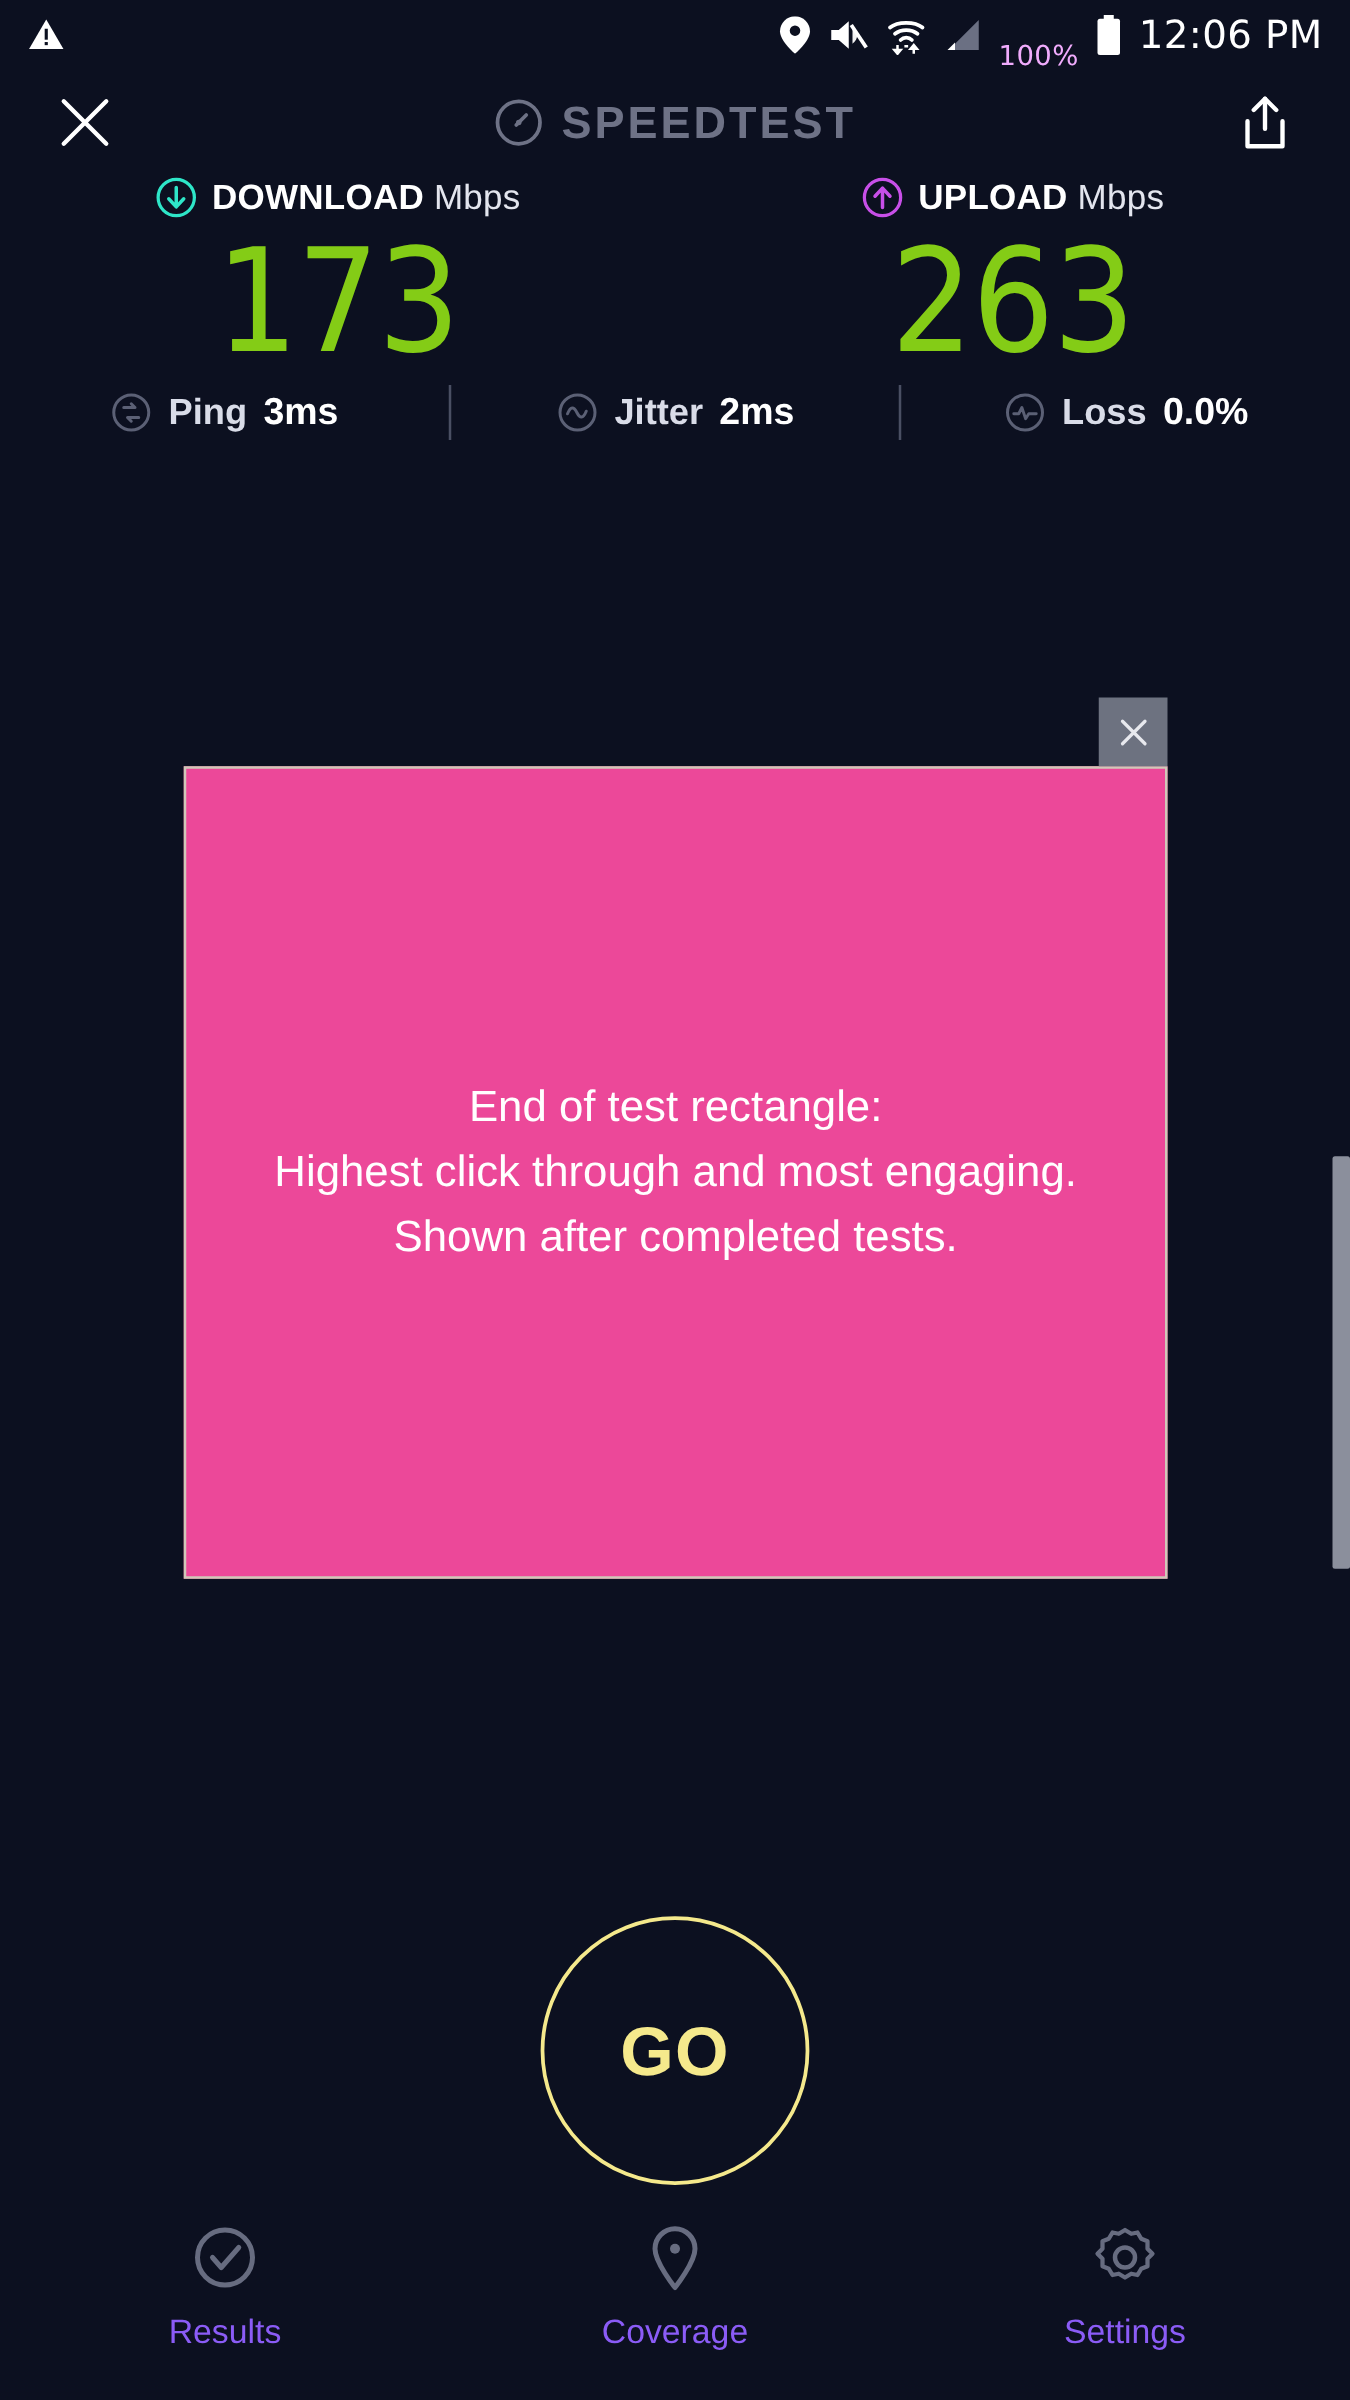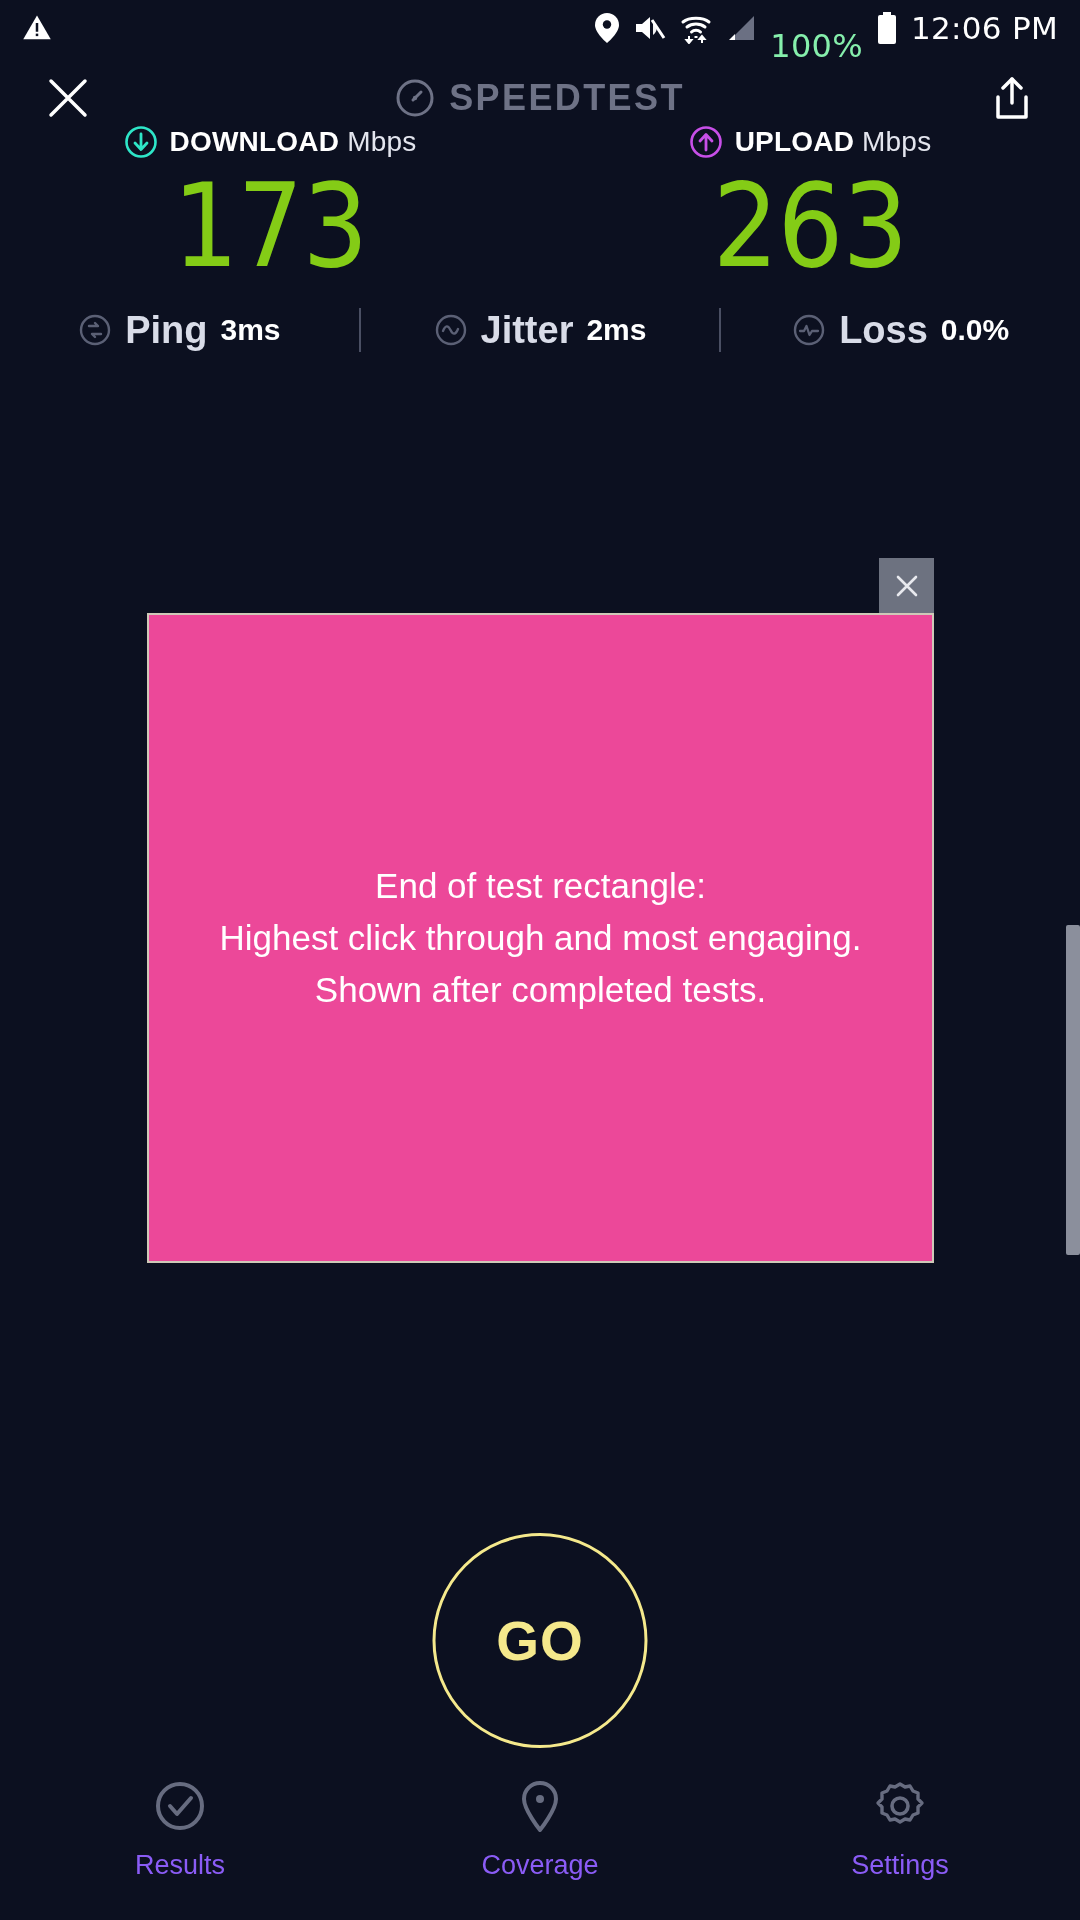--- a/index.html
+++ b/index.html
@@ -16,21 +16,21 @@
     position:absolute; top:0; left:0; width:1080px; height:56px;
     display:flex; align-items:center; padding:0 22px;
   }
   .sb-left { display:flex; align-items:center; gap:10px; }
   .sb-right { margin-left:auto; display:flex; align-items:center; gap:14px; }
   .sb-time {
     color:#FFFFFF; font-size:31px; letter-spacing:0.3px;
     font-family:"DejaVu Sans", sans-serif; font-weight:400;
   }
   .sb-batt-pct {
-    color:#86efac; font-size:32px; letter-spacing:0.3px;
+    color:#f0abfc; font-size:22px; letter-spacing:0.3px;
     font-family:"DejaVu Sans", sans-serif;
     margin-top:35px;
   }
 
   
   .header {
     position:absolute; top:56px; left:0; width:1080px; height:84px;
     display:flex; align-items:center; padding:0 40px;
   }
   .hdr-close { width:56px; height:56px; display:flex; align-items:center; justify-content:center; cursor:pointer; }
@@ -39,39 +39,39 @@
     display:flex; align-items:center; justify-content:center; gap:14px;
     pointer-events:none;
   }
   .hdr-brand-text {
     color:#6E7286; font-size:36px; font-weight:700;
     letter-spacing:2.4px;
   }
   .hdr-share { margin-left:auto; width:56px; height:56px; display:flex; align-items:center; justify-content:center; cursor:pointer; }
 
   
-  .results { position:absolute; top:125px; left:0; width:1080px; }
+  .results { position:absolute; top:141px; left:0; width:1080px; }
   .dl-ul-row { display:flex; width:1080px; }
   .metric-col { width:50%; display:flex; flex-direction:column; align-items:center; }
   .metric-head { display:flex; align-items:center; gap:12px; }
   .metric-label { font-size:28px; font-weight:700; color:#FFFFFF; letter-spacing:0.2px; }
   .metric-label .unit { font-weight:400; color:#E3E5EE; }
   .metric-value {
     font-size:115px; line-height:1.0; font-weight:300; color:#84cc16;
     font-family:"DejaVu Sans Condensed","Liberation Sans", sans-serif;
     letter-spacing:-1px; margin-top:10px;
   }
 
   
   .pjl-row {
     position:absolute; top:300px; left:0; width:1080px; height:60px;
     display:flex; align-items:center;
   }
   .pjl-item { flex:1; display:flex; align-items:center; justify-content:center; gap:13px; }
-  .pjl-name { font-size:38px; font-weight:700; color:#D9DCE8; }
+  .pjl-name { font-size:29px; font-weight:700; color:#D9DCE8; }
   .pjl-val  { font-size:30px; font-weight:700; color:#FFFFFF; }
   .pjl-sep { width:2px; height:44px; background:#4A4F63; }
 
   
   .ad-wrap { position:absolute; left:147px; top:613px; width:787px; }
   .ad-close {
     position:absolute; right:0; top:-55px;
     width:55px; height:55px; background:#6D7280;
     display:flex; align-items:center; justify-content:center; cursor:pointer;
   }

